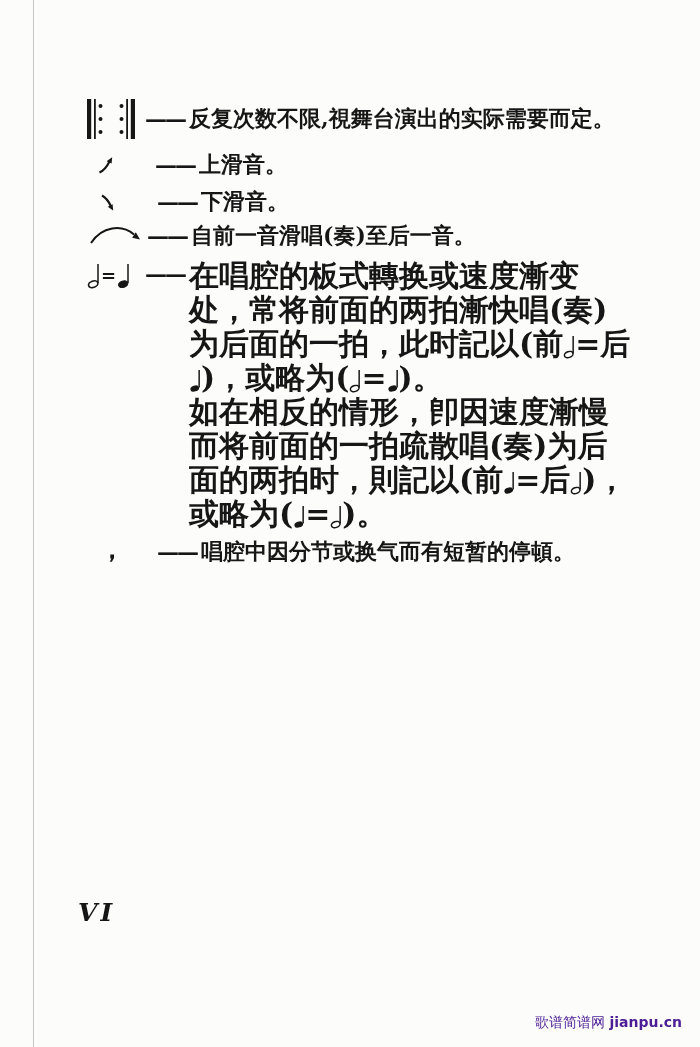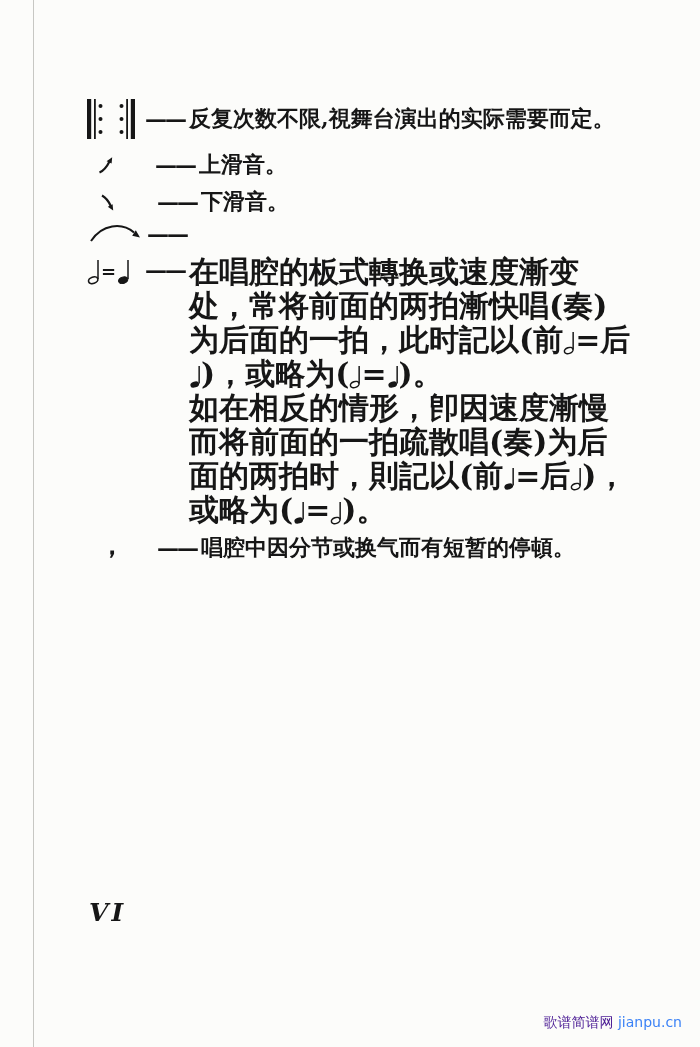--- a/index.html
+++ b/index.html
@@ -25,24 +25,24 @@
   .note-icon { display:inline-block; vertical-align:-5px; line-height:0; }
   .sym-eq { font-size:18px; font-weight:700; margin:0 1px; }
   .breath { font-size:26px; font-weight:700; line-height:20px; transform:translateY(-3px); }
   .r-repeat { margin-top:2px; margin-bottom:10px; min-height:42px; }
   .r-up    { margin-bottom:7px; }
   .r-down  { margin-bottom:4px; }
   .r-arc   { margin-bottom:8px; }
   .r-tempo { margin-bottom:6px; }
   .r-tempo .symcell { margin-top:3px; }
   .r-tempo .dashcell { margin-top:2px; }
-  .page-number { position:absolute; left:89px; top:898px; font-style:italic; font-weight:700; font-size:25px; letter-spacing:3px;text-align:center; }
+  .page-number { position:absolute; left:78px; top:898px; font-style:italic; font-weight:700; font-size:25px; letter-spacing:3px;text-align:center; }
   .watermark { position:absolute; right:18px; top:1014px; font-family:"DejaVu Sans", sans-serif; font-size:14px; }
   .wm-name { color:#4c1d95; }
-  .wm-url  { color:#3b82f6; font-weight:400; }
+  .wm-url  { color:#4c1d95; font-weight:700; }
 </style>
 </head>
 <body>
 
 <div class="scan-edge"></div>
 
 <div class="content">
 
 
   <div class="row r-repeat">
@@ -87,20 +87,21 @@
   </div>
 
   <div class="row r-arc">
     <span class="symcell" style="padding-left:2px;">
       <svg width="54" height="24" viewBox="0 0 54 24">
         <path d="M2,19 C13,2 33,0 45,10.5" stroke="#161616" stroke-width="2" fill="none"></path>
         <polygon points="51,15.5 43.2,13.8 46.8,8.2" fill="#161616"></polygon>
       </svg>
     </span>
     <span class="dashcell desc">——</span>
+    <span class="desc">自前一音滑唱(奏)至后一音。</span>
   </div>
 
   <div class="row row-top r-tempo">
     <span class="symcell">
       <span class="note-icon">
         <svg width="13" height="27" viewBox="0 0 13 27">
           <line x1="11" y1="2" x2="11" y2="21" stroke="#161616" stroke-width="1.5"></line>
           <ellipse cx="6.2" cy="22.2" rx="4.8" ry="3.2" fill="none" stroke="#161616" stroke-width="1.6" transform="rotate(-18 6.2 22.2)"></ellipse>
         </svg>
       </span>

